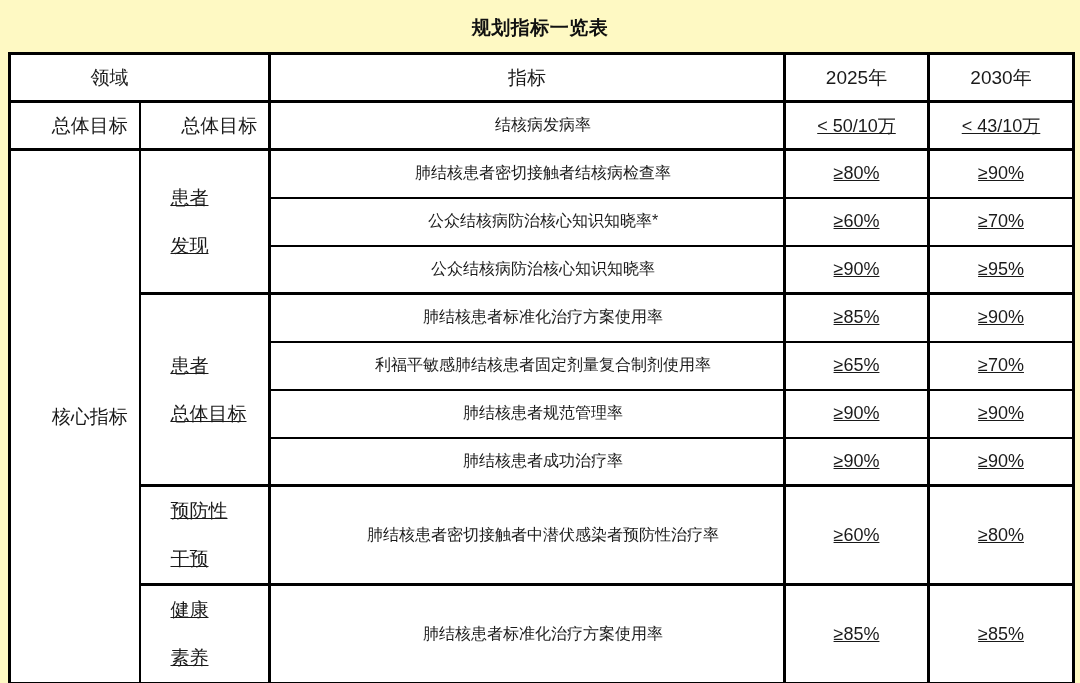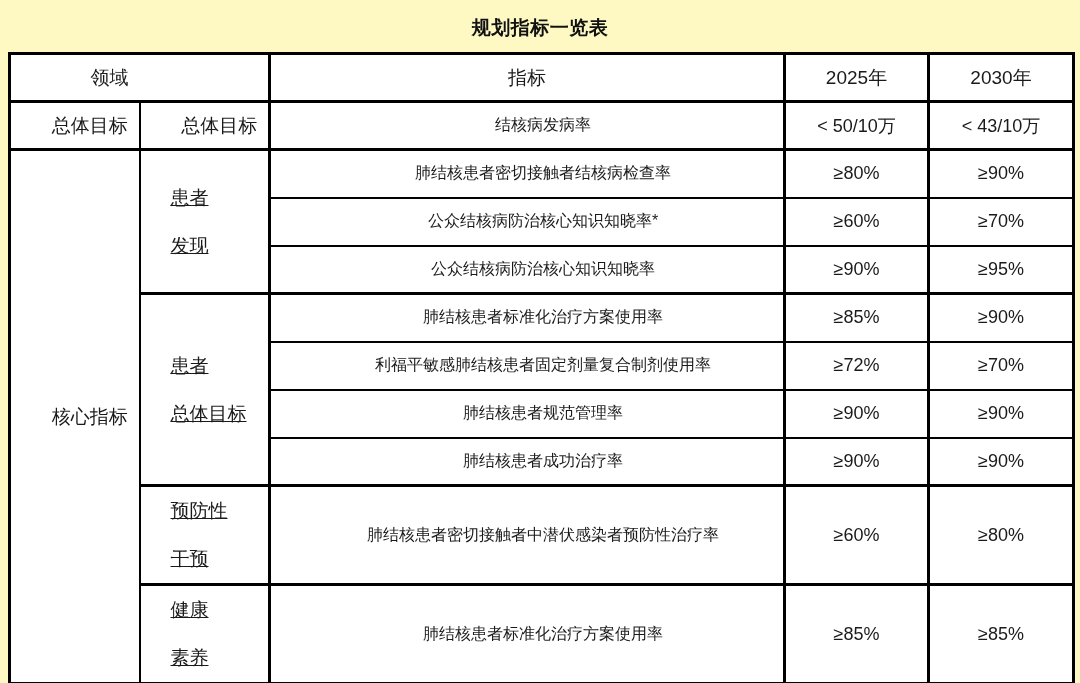--- a/index.html
+++ b/index.html
@@ -25,21 +25,21 @@
   .br3 { border-right-width:3px; }
   .bb3 { border-bottom-width:3px; }
   tr.h48 { height:48px; }
   tr.h96 { height:96px; }
   tr.h90 { height:90px; }
   .hdr { font-size:19px; text-align:center; }
   .domain-hdr { padding-right:60px; }   
   .lbl { font-size:19px; }
   .left { text-align:center; padding-left:30px; }
   .ind { font-size:16px; text-align:center; padding-left:32px; }
-  .val { font-size:18px; text-align:center; }
+  .val { font-size:18px; text-align:center;text-decoration:underline; }
   .sub-lines { display:block;text-decoration:underline; }
   .sub-line { height:48px; display:flex; align-items:center; }
 </style>
 </head>
 <body>
 
 <div class="page">
 
   <div class="doc-title">规划指标一览表</div>
 
@@ -100,21 +100,21 @@
           <div class="sub-line">总体目标</div>
         </div>
       </td>
       <td class="ind br3">肺结核患者标准化治疗方案使用率</td>
       <td class="val br3">≥85%</td>
       <td class="val">≥90%</td>
     </tr>
 
     <tr class="h48">
       <td class="ind br3">利福平敏感肺结核患者固定剂量复合制剂使用率</td>
-      <td class="val br3">≥72%</td>
+      <td class="val br3">≥65%</td>
       <td class="val">≥70%</td>
     </tr>
 
     <tr class="h48">
       <td class="ind br3">肺结核患者规范管理率</td>
       <td class="val br3">≥90%</td>
       <td class="val">≥90%</td>
     </tr>
 
     <tr class="h48">

